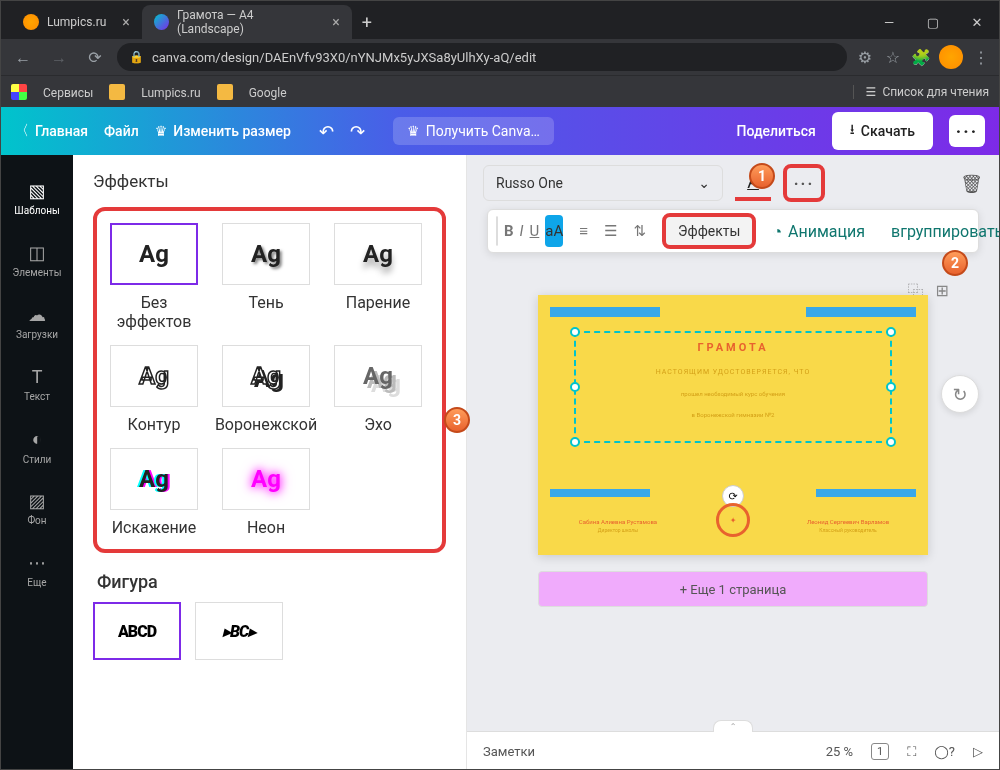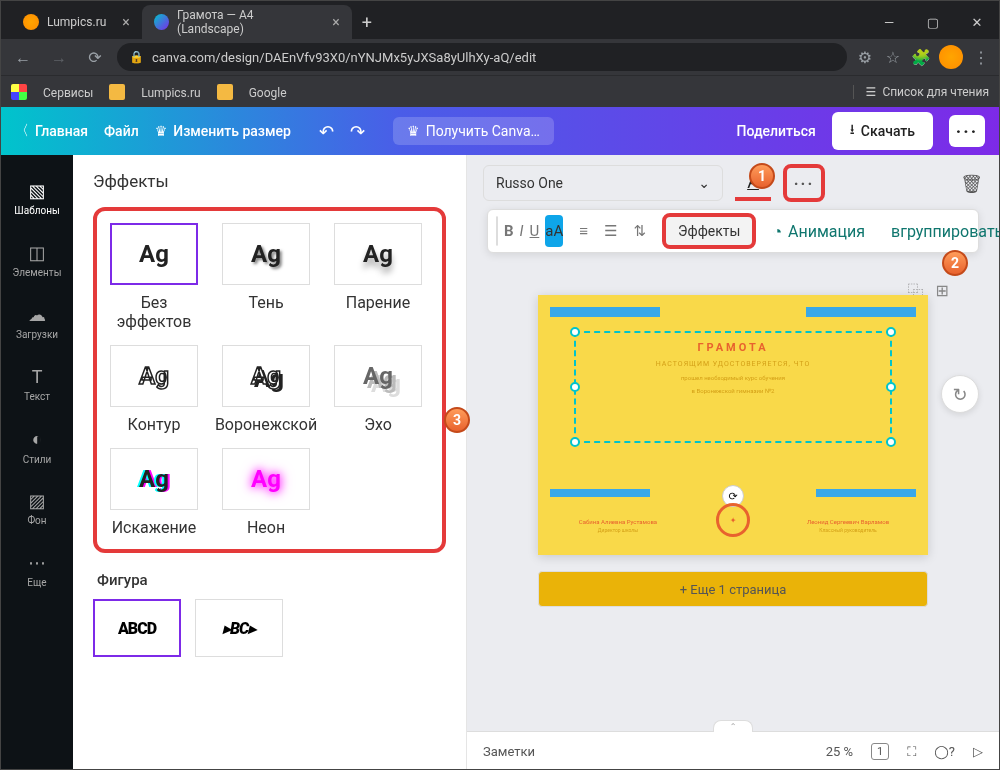--- a/index.html
+++ b/index.html
@@ -65,36 +65,36 @@
 .canvas-area{flex:1;background:#ebecf0;position:relative;display:flex;flex-direction:column}
 .canvas-content{flex:1;position:relative;padding-top:64px}
 .page-actions{position:absolute;top:70px;right:50px;display:flex;gap:12px;color:#888}
 .cert{width:390px;height:260px;background:#f9d949;margin:20px auto 0;position:relative;box-shadow:0 2px 10px rgba(0,0,0,0.15)}
 .cert-stripe{position:absolute;top:12px;height:10px;background:#3aa8e8}
 .cert-stripe.l{left:12px;width:110px}
 .cert-stripe.r{right:12px;width:110px}
 .cert-stripe2{position:absolute;bottom:58px;height:8px;background:#3aa8e8}
 .cert-stripe2.l{left:12px;width:100px}
 .cert-stripe2.r{right:12px;width:100px}
-.cert-body{position:absolute;top:40px;left:40px;right:40px;bottom:70px;display:flex;flex-direction:column;align-items:center;gap:6px}
+.cert-body{position:absolute;top:40px;left:40px;right:40px;bottom:70px;display:flex;flex-direction:column;align-items:center;gap:14px}
 .cert-title{font-size:11px;color:#e8622e;font-weight:700;letter-spacing:3px;margin-top:6px}
 .cert-sub{font-size:7px;color:#d4a017;letter-spacing:1px}
 .cert-name{font-size:18px;color:#e8622e;font-weight:800;letter-spacing:1px;margin-top:2px}
 .cert-text{font-size:6px;color:#d4a017;text-align:center}
 .cert-sign-row{position:absolute;bottom:22px;left:30px;right:30px;display:flex;justify-content:space-between;font-size:6px;color:#e8622e;text-align:center}
 .cert-sign{width:100px}
 .cert-signpos{font-size:5px;color:#d4a017;margin-top:2px}
 .cert-seal{position:absolute;bottom:18px;left:50%;transform:translateX(-50%);width:34px;height:34px;border-radius:50%;border:3px solid #e8622e;display:flex;align-items:center;justify-content:center;font-size:8px;color:#e8622e}
 .sel-box{position:absolute;border:2px dashed #00c4cc}
 .sel-handle{position:absolute;width:10px;height:10px;background:#fff;border:2px solid #00c4cc;border-radius:50%}
-.add-page-btn{width:390px;margin:16px auto;height:36px;background:#eab308;border:1px solid #ddd;border-radius:4px;display:flex;align-items:center;justify-content:center;font-size:13px;color:#555;cursor:pointer}
+.add-page-btn{width:390px;margin:16px auto;height:36px;background:#f0abfc;border:1px solid #ddd;border-radius:4px;display:flex;align-items:center;justify-content:center;font-size:13px;color:#555;cursor:pointer}
 .bottom-bar{height:40px;border-top:1px solid #ddd;background:#fff;display:flex;align-items:center;padding:0 16px;gap:16px;font-size:13px;color:#555}
 .bb-expand{position:absolute;top:-12px;left:50%;transform:translateX(-50%);width:40px;height:12px;background:#fff;border:1px solid #ddd;border-bottom:none;border-radius:8px 8px 0 0;display:flex;align-items:center;justify-content:center;font-size:8px;color:#999}
 .bb-right{margin-left:auto;display:flex;align-items:center;gap:18px}
-.shape-title{font-size:15px;color:#333;margin:18px 0 10px 4px;font-weight:500}
+.shape-title{font-size:18px;color:#333;margin:18px 0 10px 4px;font-weight:500}
 .shape-row{display:flex;gap:14px}
 .shape-sw{width:88px;height:58px;border:1px solid #ddd;border-radius:0;display:flex;align-items:center;justify-content:center;font-size:16px;font-weight:900;letter-spacing:-1px}
 .shape-sw.selected{border:2px solid #7d2ae8}
 .float-btn{position:absolute;right:20px;top:164px;width:38px;height:38px;border-radius:50%;background:#fff;border:1px solid #ddd;display:flex;align-items:center;justify-content:center;color:#888;font-size:18px;box-shadow:0 2px 6px rgba(0,0,0,0.1)}
 </style>
 </head>
 <body>
 
 <div class="titlebar">
   <div class="tabs">

